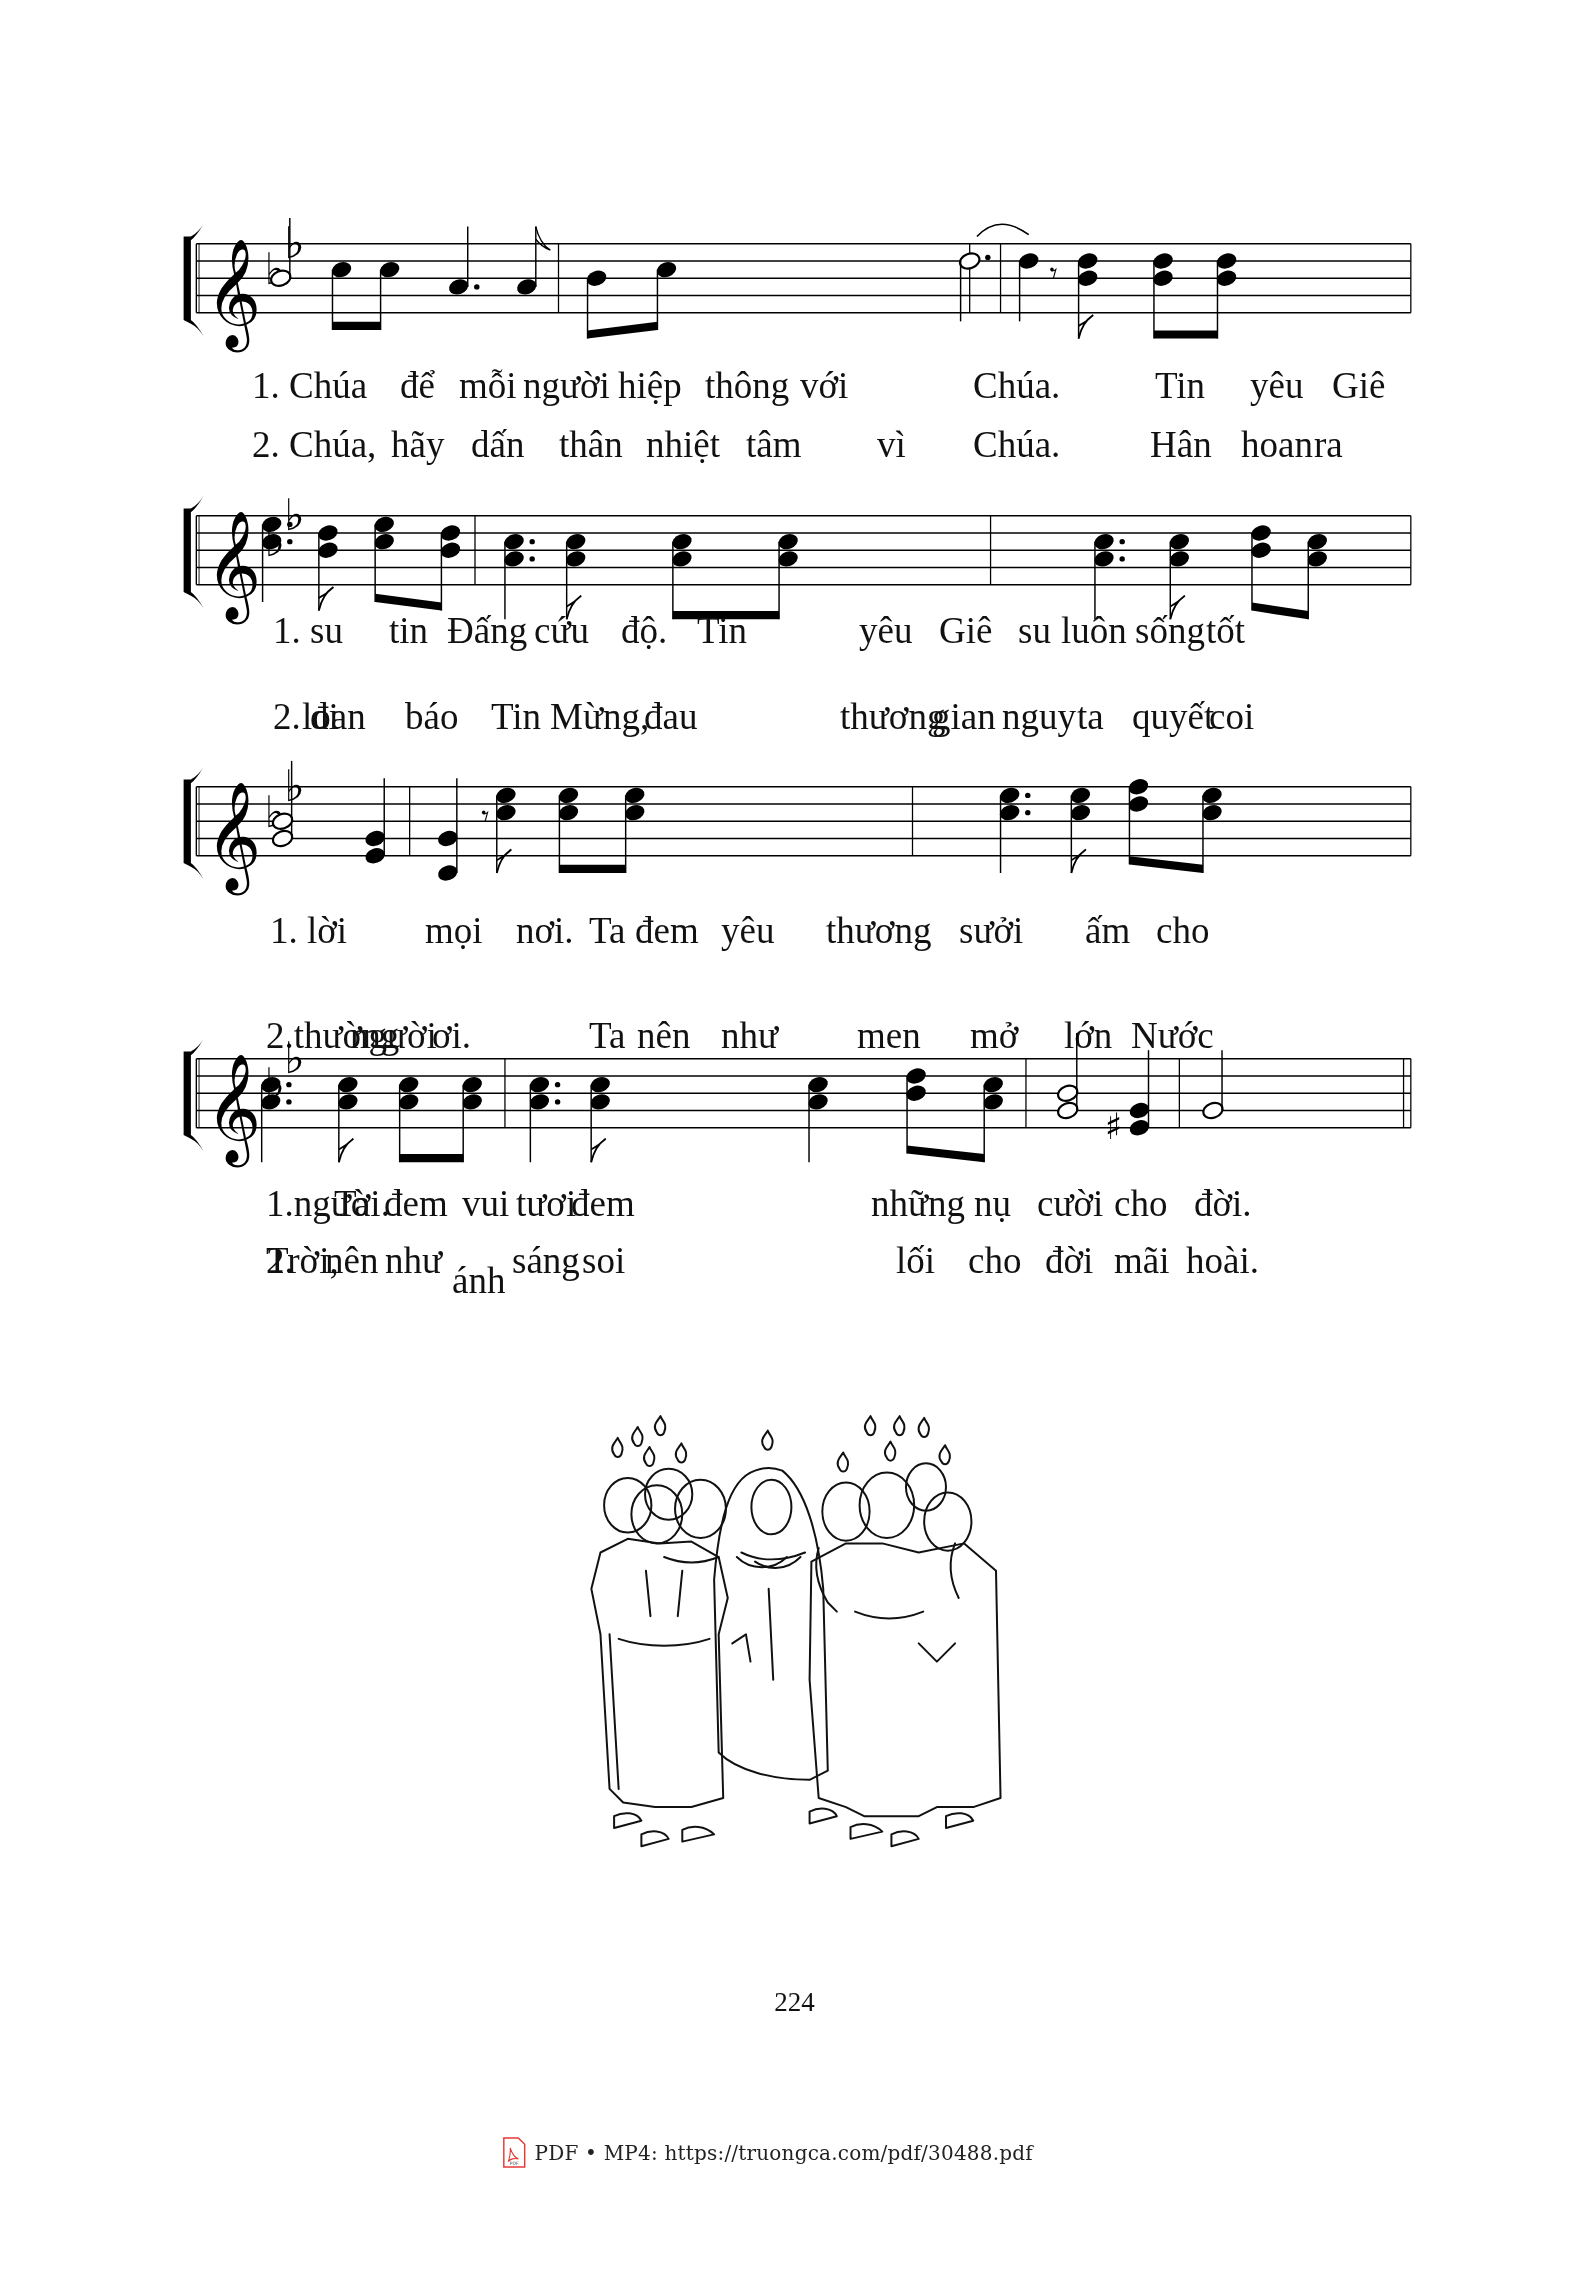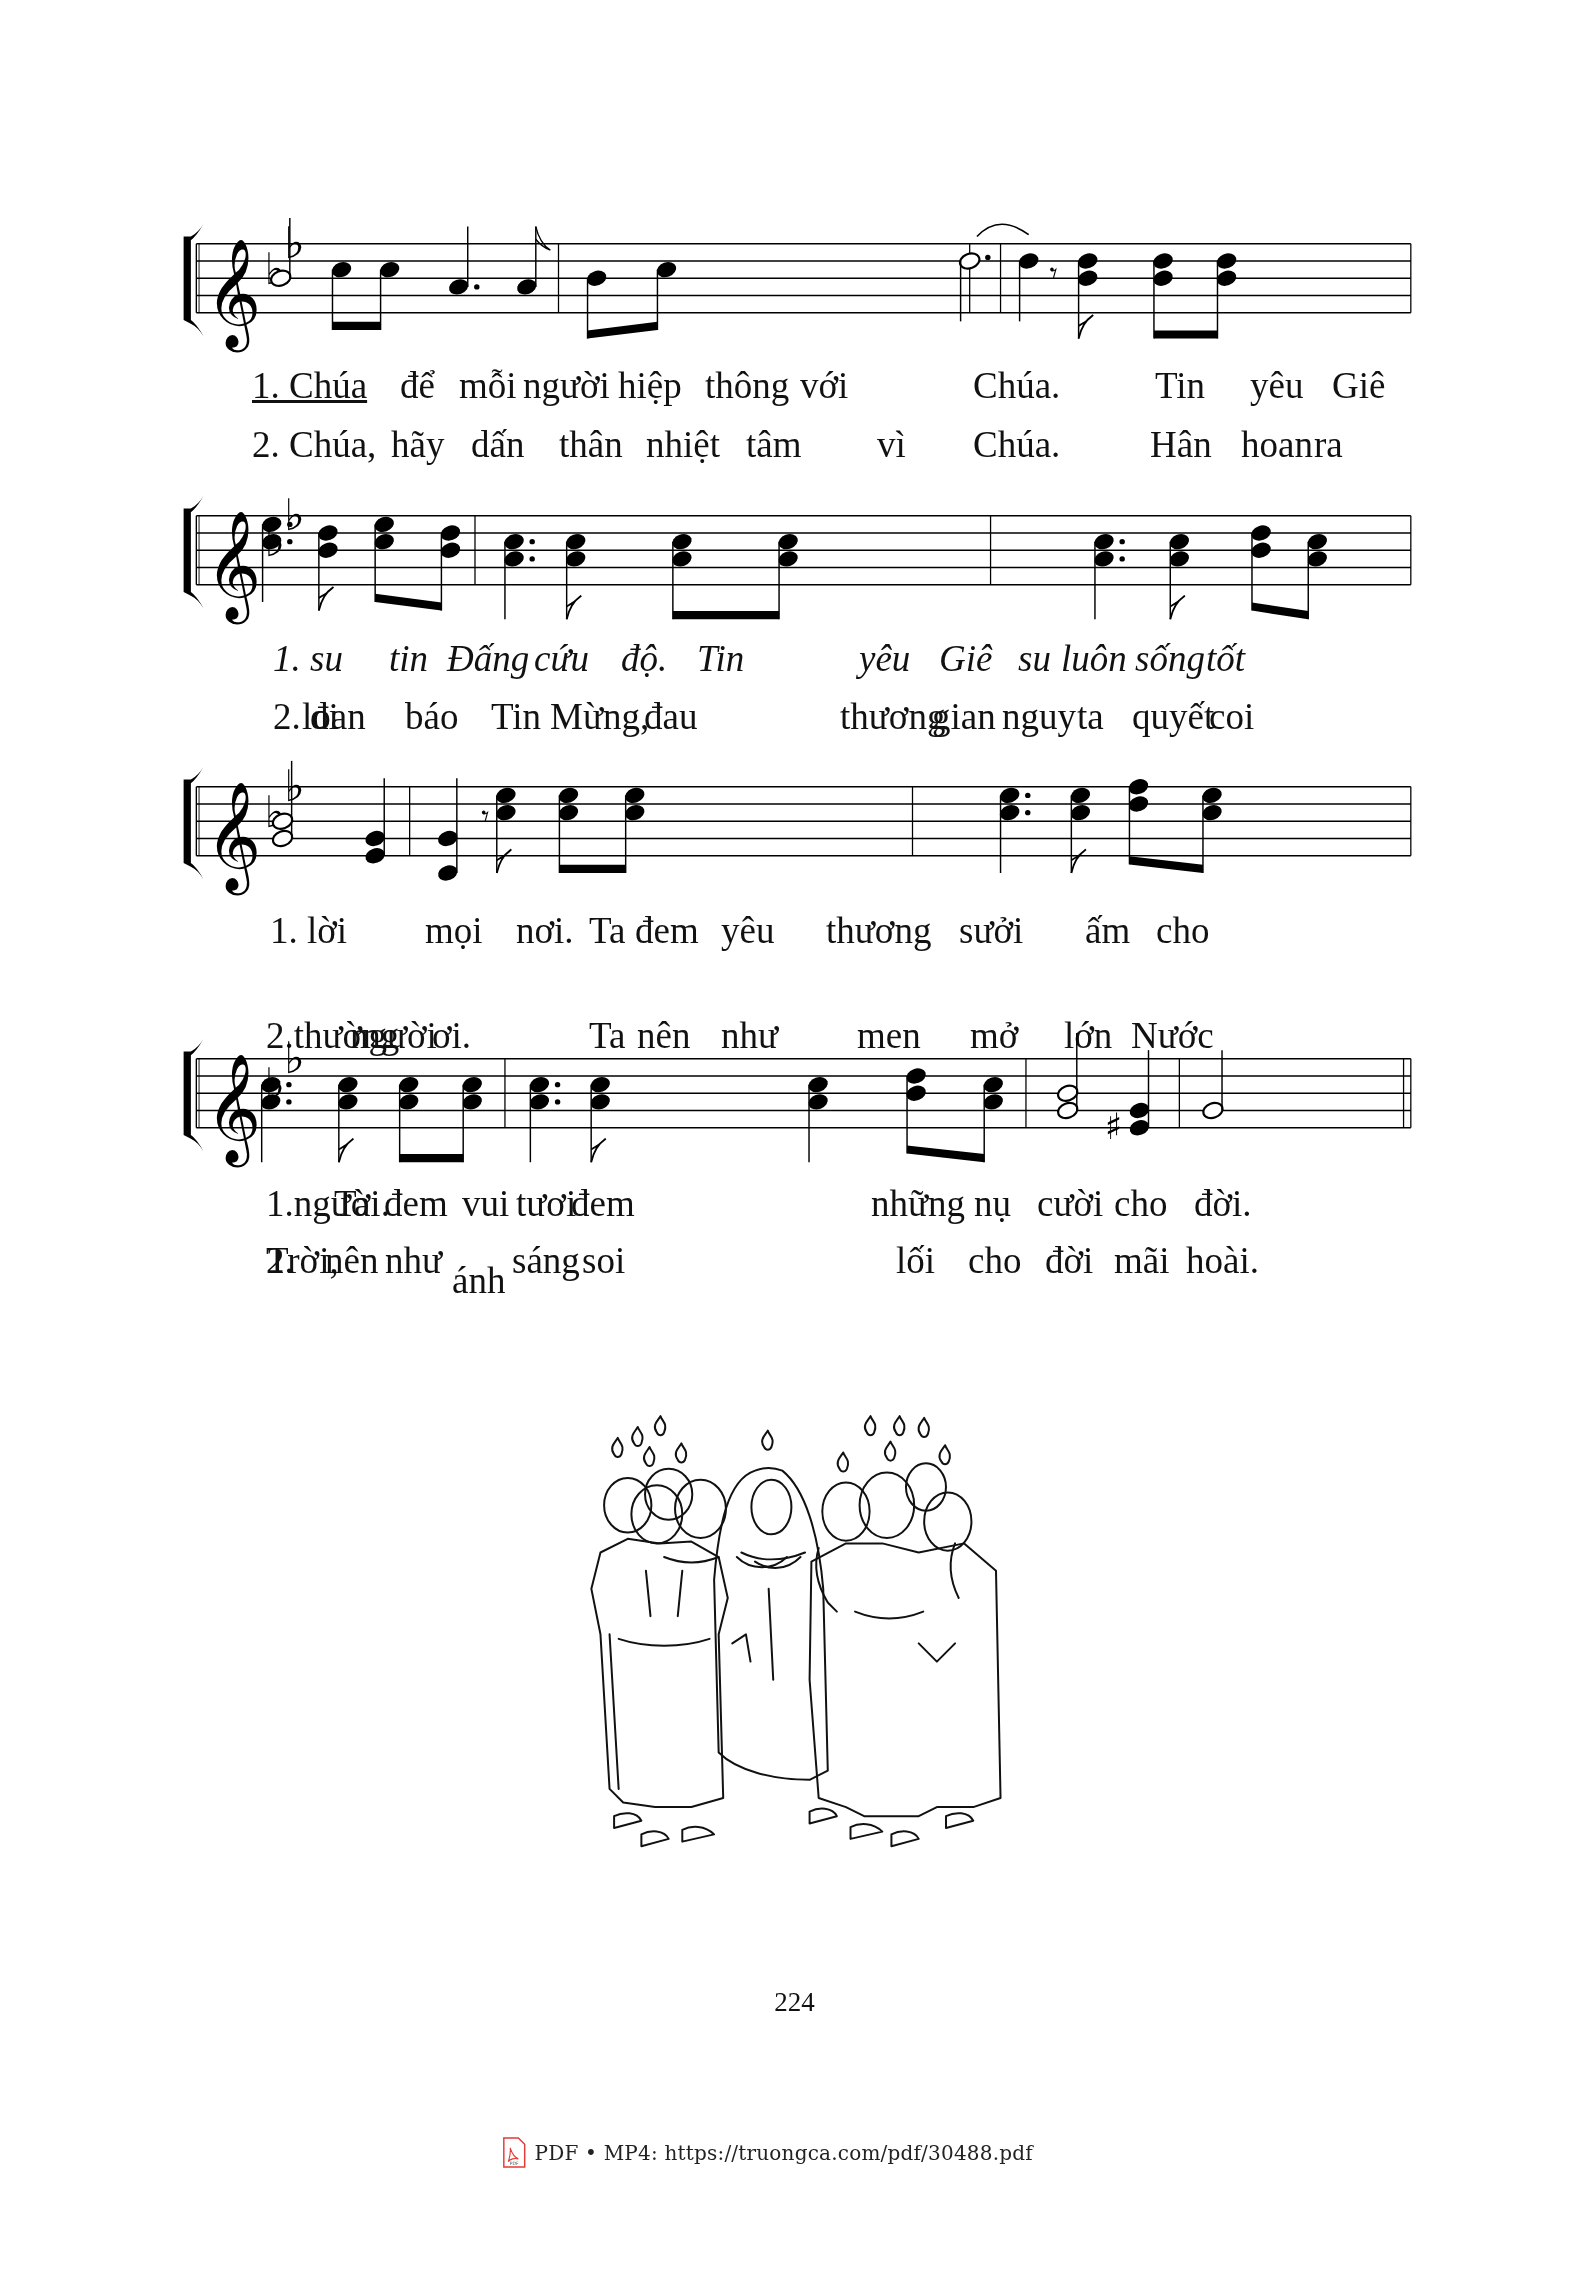--- a/index.html
+++ b/index.html
@@ -68,21 +68,21 @@
           <line x1="1270" y1="287" x2="1270" y2="372.5" stroke-width="1.6"></line>
           <ellipse cx="1350" cy="287" rx="11" ry="8" transform="rotate(-20 1350 287)" fill="#000" stroke-width="0"></ellipse>
           <ellipse cx="1350" cy="306" rx="11" ry="8" transform="rotate(-20 1350 306)" fill="#000" stroke-width="0"></ellipse>
           <line x1="1340" y1="287" x2="1340" y2="372.5" stroke-width="1.6"></line>
           <polygon points="365,363 418,363 418,354 365,354" stroke="none"></polygon>
           <polygon points="646,372.5 723,363 723,354 646,363.5" stroke="none"></polygon>
           <polygon points="1270,372.5 1340,372.5 1340,363.5 1270,363.5" stroke="none"></polygon>
         </g>
       </svg>
       <div class="lyric-line" style="top: 367px;">
-        <span class="word" style="left: 252px; text-decoration: underline;">1. Chúa</span>
+        <span class="word" style="left: 252px;">1. Chúa</span>
         <span class="word" style="left: 400px;">để</span>
         <span class="word" style="left: 459px;">mỗi</span>
         <span class="word" style="left: 523px;">người</span>
         <span class="word" style="left: 618px;">hiệp</span>
         <span class="word" style="left: 705px;">thông</span>
         <span class="word" style="left: 800px;">với</span>
         <span class="word" style="left: 973px;">Chúa.</span>
         <span class="word" style="left: 1155px;">Tin</span>
         <span class="word" style="left: 1250px;">yêu</span>
         <span class="word" style="left: 1332px;">Giê</span>
@@ -159,21 +159,21 @@
           <ellipse cx="1388" cy="605" rx="11" ry="8" transform="rotate(-20 1388 605)" fill="#000" stroke-width="0"></ellipse>
           <line x1="1378" y1="586" x2="1378" y2="671.5" stroke-width="1.6"></line>
           <ellipse cx="1450" cy="595.5" rx="11" ry="8" transform="rotate(-20 1450 595.5)" fill="#000" stroke-width="0"></ellipse>
           <ellipse cx="1450" cy="614.5" rx="11" ry="8" transform="rotate(-20 1450 614.5)" fill="#000" stroke-width="0"></ellipse>
           <line x1="1440" y1="595.5" x2="1440" y2="681" stroke-width="1.6"></line>
           <polygon points="412,662 485,671.5 485,662.5 412,653" stroke="none"></polygon>
           <polygon points="740,681 857,681 857,672 740,672" stroke="none"></polygon>
           <polygon points="1378,671.5 1440,681 1440,672 1378,662.5" stroke="none"></polygon>
         </g>
       </svg>
-      <div class="lyric-line" style="top: 640px; font-style: italic;">
+      <div class="lyric-line" style="top: 612px;">
         <span class="word" style="left: 273px;">1. su</span>
         <span class="word" style="left: 389px;">tin</span>
         <span class="word" style="left: 447px;">Đấng</span>
         <span class="word" style="left: 534px;">cứu</span>
         <span class="word" style="left: 621px;">độ.</span>
         <span class="word" style="left: 697px;">Tin</span>
         <span class="word" style="left: 859px;">yêu</span>
         <span class="word" style="left: 939px;">Giê</span>
         <span class="word" style="left: 1018px;">su</span>
         <span class="word" style="left: 1061px;">luôn</span>

